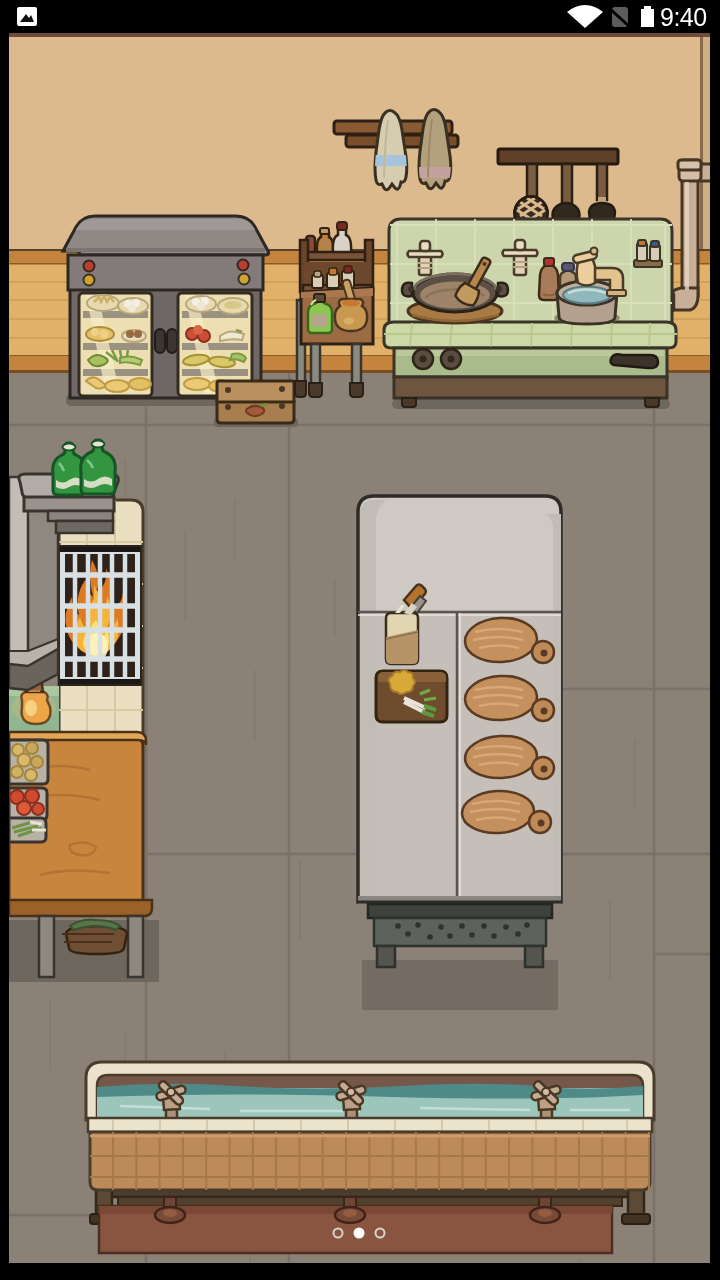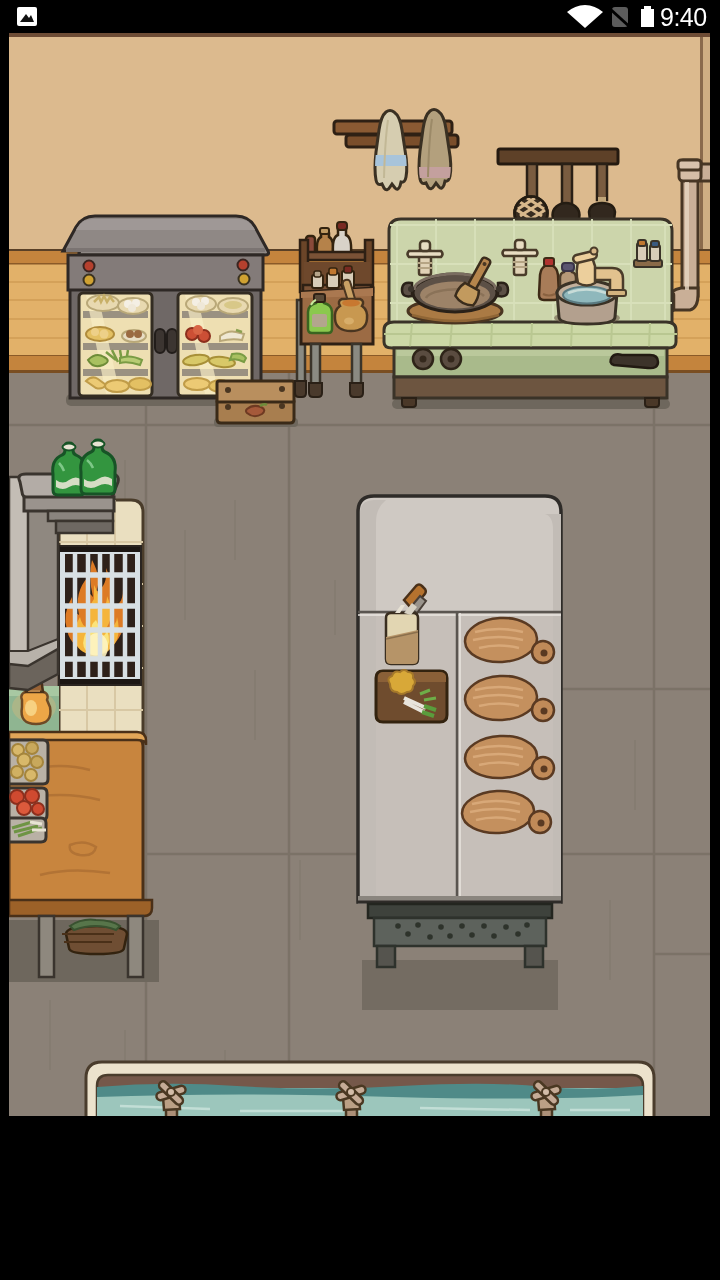--- a/index.html
+++ b/index.html
@@ -1,15 +1,15 @@
 <!DOCTYPE html>
 <html><head><meta charset="utf-8">
 <style>
 html,body{margin:0;padding:0;background:#000;}
-#app{position:relative;width:720px;height:1116px;overflow:hidden;background:#c4b5fd;font-family:"Liberation Sans",sans-serif;}
+#app{position:relative;width:720px;height:1263px;overflow:hidden;background:#c4b5fd;font-family:"Liberation Sans",sans-serif;}
 </style></head>
 <body>
 <div id="app">
 <svg width="720" height="1280" viewBox="0 0 720 1280" xmlns="http://www.w3.org/2000/svg">
 
 <rect x="0" y="0" width="720" height="33" fill="#000000"></rect>
 
 <g>
 <rect x="17" y="7" width="20" height="19" rx="2" fill="#ffffff"></rect>
 <path d="M20 22 L26 14 L29 18 L31 15 L34 22 Z" fill="#111111"></path>

